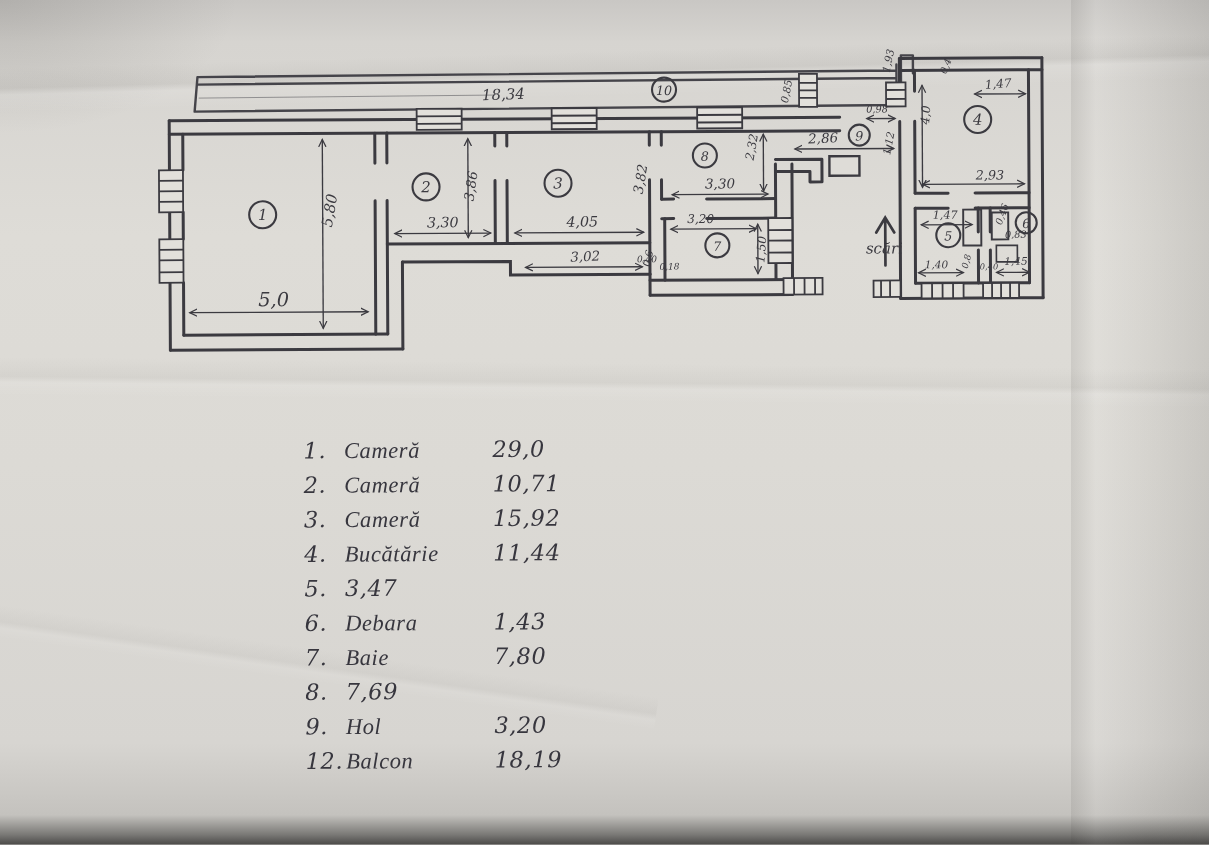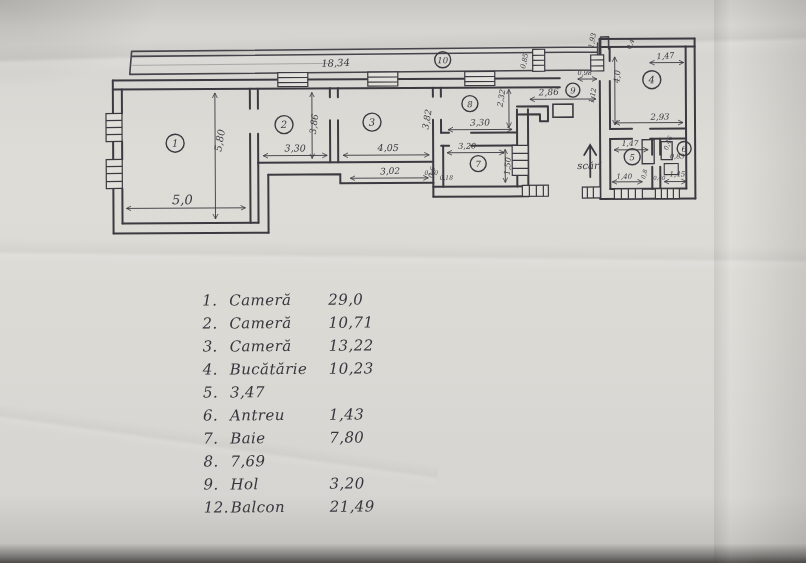--- a/index.html
+++ b/index.html
@@ -19,21 +19,21 @@
   .corner-tl{position:absolute;left:0;top:0;width:160px;height:90px;pointer-events:none;
     background:radial-gradient(ellipse at 0% 0%,rgba(70,68,65,0.18) 0%,rgba(0,0,0,0) 70%);}
   svg{position:absolute;left:0;top:0;}
   svg text{font-family:"DejaVu Serif",serif;font-style:italic;fill:#3b3a40;}
   .legend{
     position:absolute;left:203px;top:289px;transform:rotate(-0.4deg);
     color:#37363e;font-size:15px;font-style:italic;letter-spacing:0.4px;
   }
   .legend .row{display:flex;height:23px;line-height:23px;align-items:baseline;}
   .legend .num{width:27px;}
-  .legend .nm{width:99px;}
+  .legend .nm{width:99px;font-family:Liberation Serif, serif;}
   .legend .ar{}
 </style>
 </head>
 <body>
 
 <div class="photo">
   <div class="corner-tl"></div>
   <div class="crease-top"></div>
   <div class="crease-mid"></div>
   <div class="crease-bl"></div>
@@ -247,49 +247,49 @@
         <span class="ar">29,0</span>
       </div>
       <div class="row">
         <span class="num">2.</span>
         <span class="nm">Cameră</span>
         <span class="ar">10,71</span>
       </div>
       <div class="row">
         <span class="num">3.</span>
         <span class="nm">Cameră</span>
-        <span class="ar">13,22</span>
+        <span class="ar">15,92</span>
       </div>
       <div class="row">
         <span class="num">4.</span>
         <span class="nm">Bucătărie</span>
-        <span class="ar">10,23</span>
+        <span class="ar">11,44</span>
       </div>
       <div class="row">
         <span class="num">5.</span>
         <span class="ar">3,47</span>
       </div>
       <div class="row">
         <span class="num">6.</span>
-        <span class="nm">Antreu</span>
+        <span class="nm">Debara</span>
         <span class="ar">1,43</span>
       </div>
       <div class="row">
         <span class="num">7.</span>
         <span class="nm">Baie</span>
         <span class="ar">7,80</span>
       </div>
       <div class="row">
         <span class="num">8.</span>
         <span class="ar">7,69</span>
       </div>
       <div class="row">
         <span class="num">9.</span>
         <span class="nm">Hol</span>
         <span class="ar">3,20</span>
       </div>
       <div class="row">
         <span class="num">12.</span>
         <span class="nm">Balcon</span>
-        <span class="ar">21,49</span>
+        <span class="ar">18,19</span>
       </div>
     </div>
 </div>
 
 </body></html>

